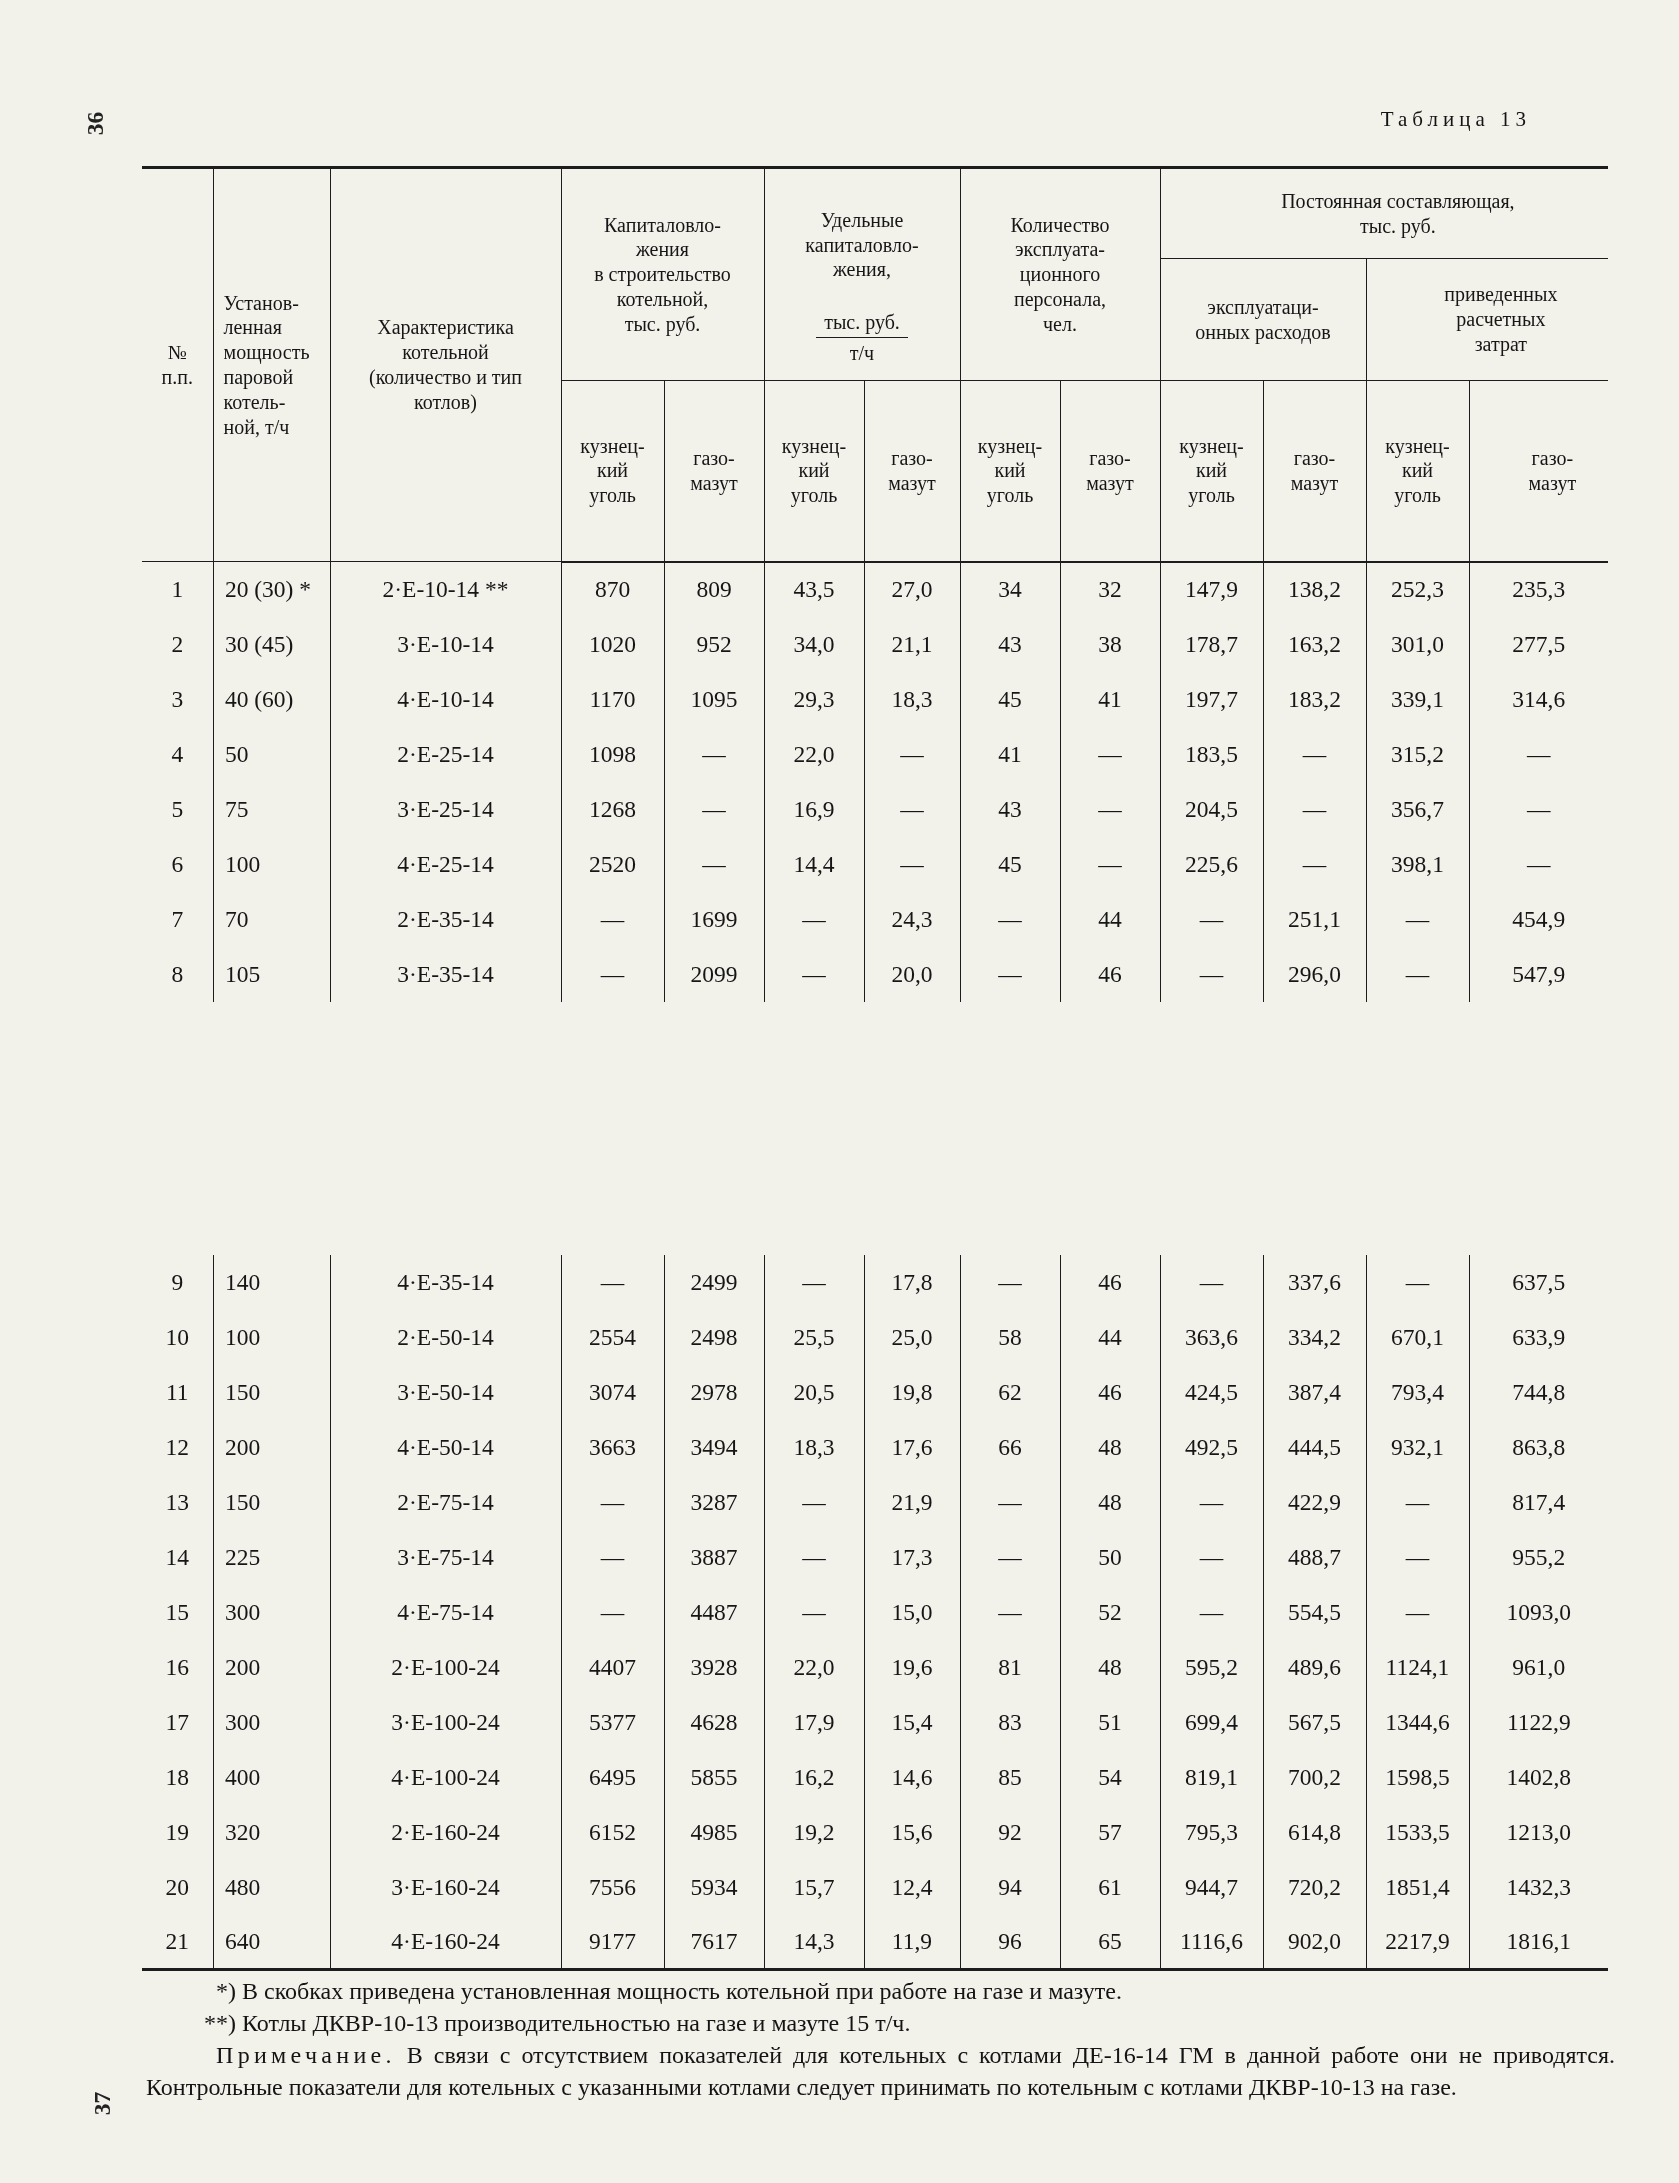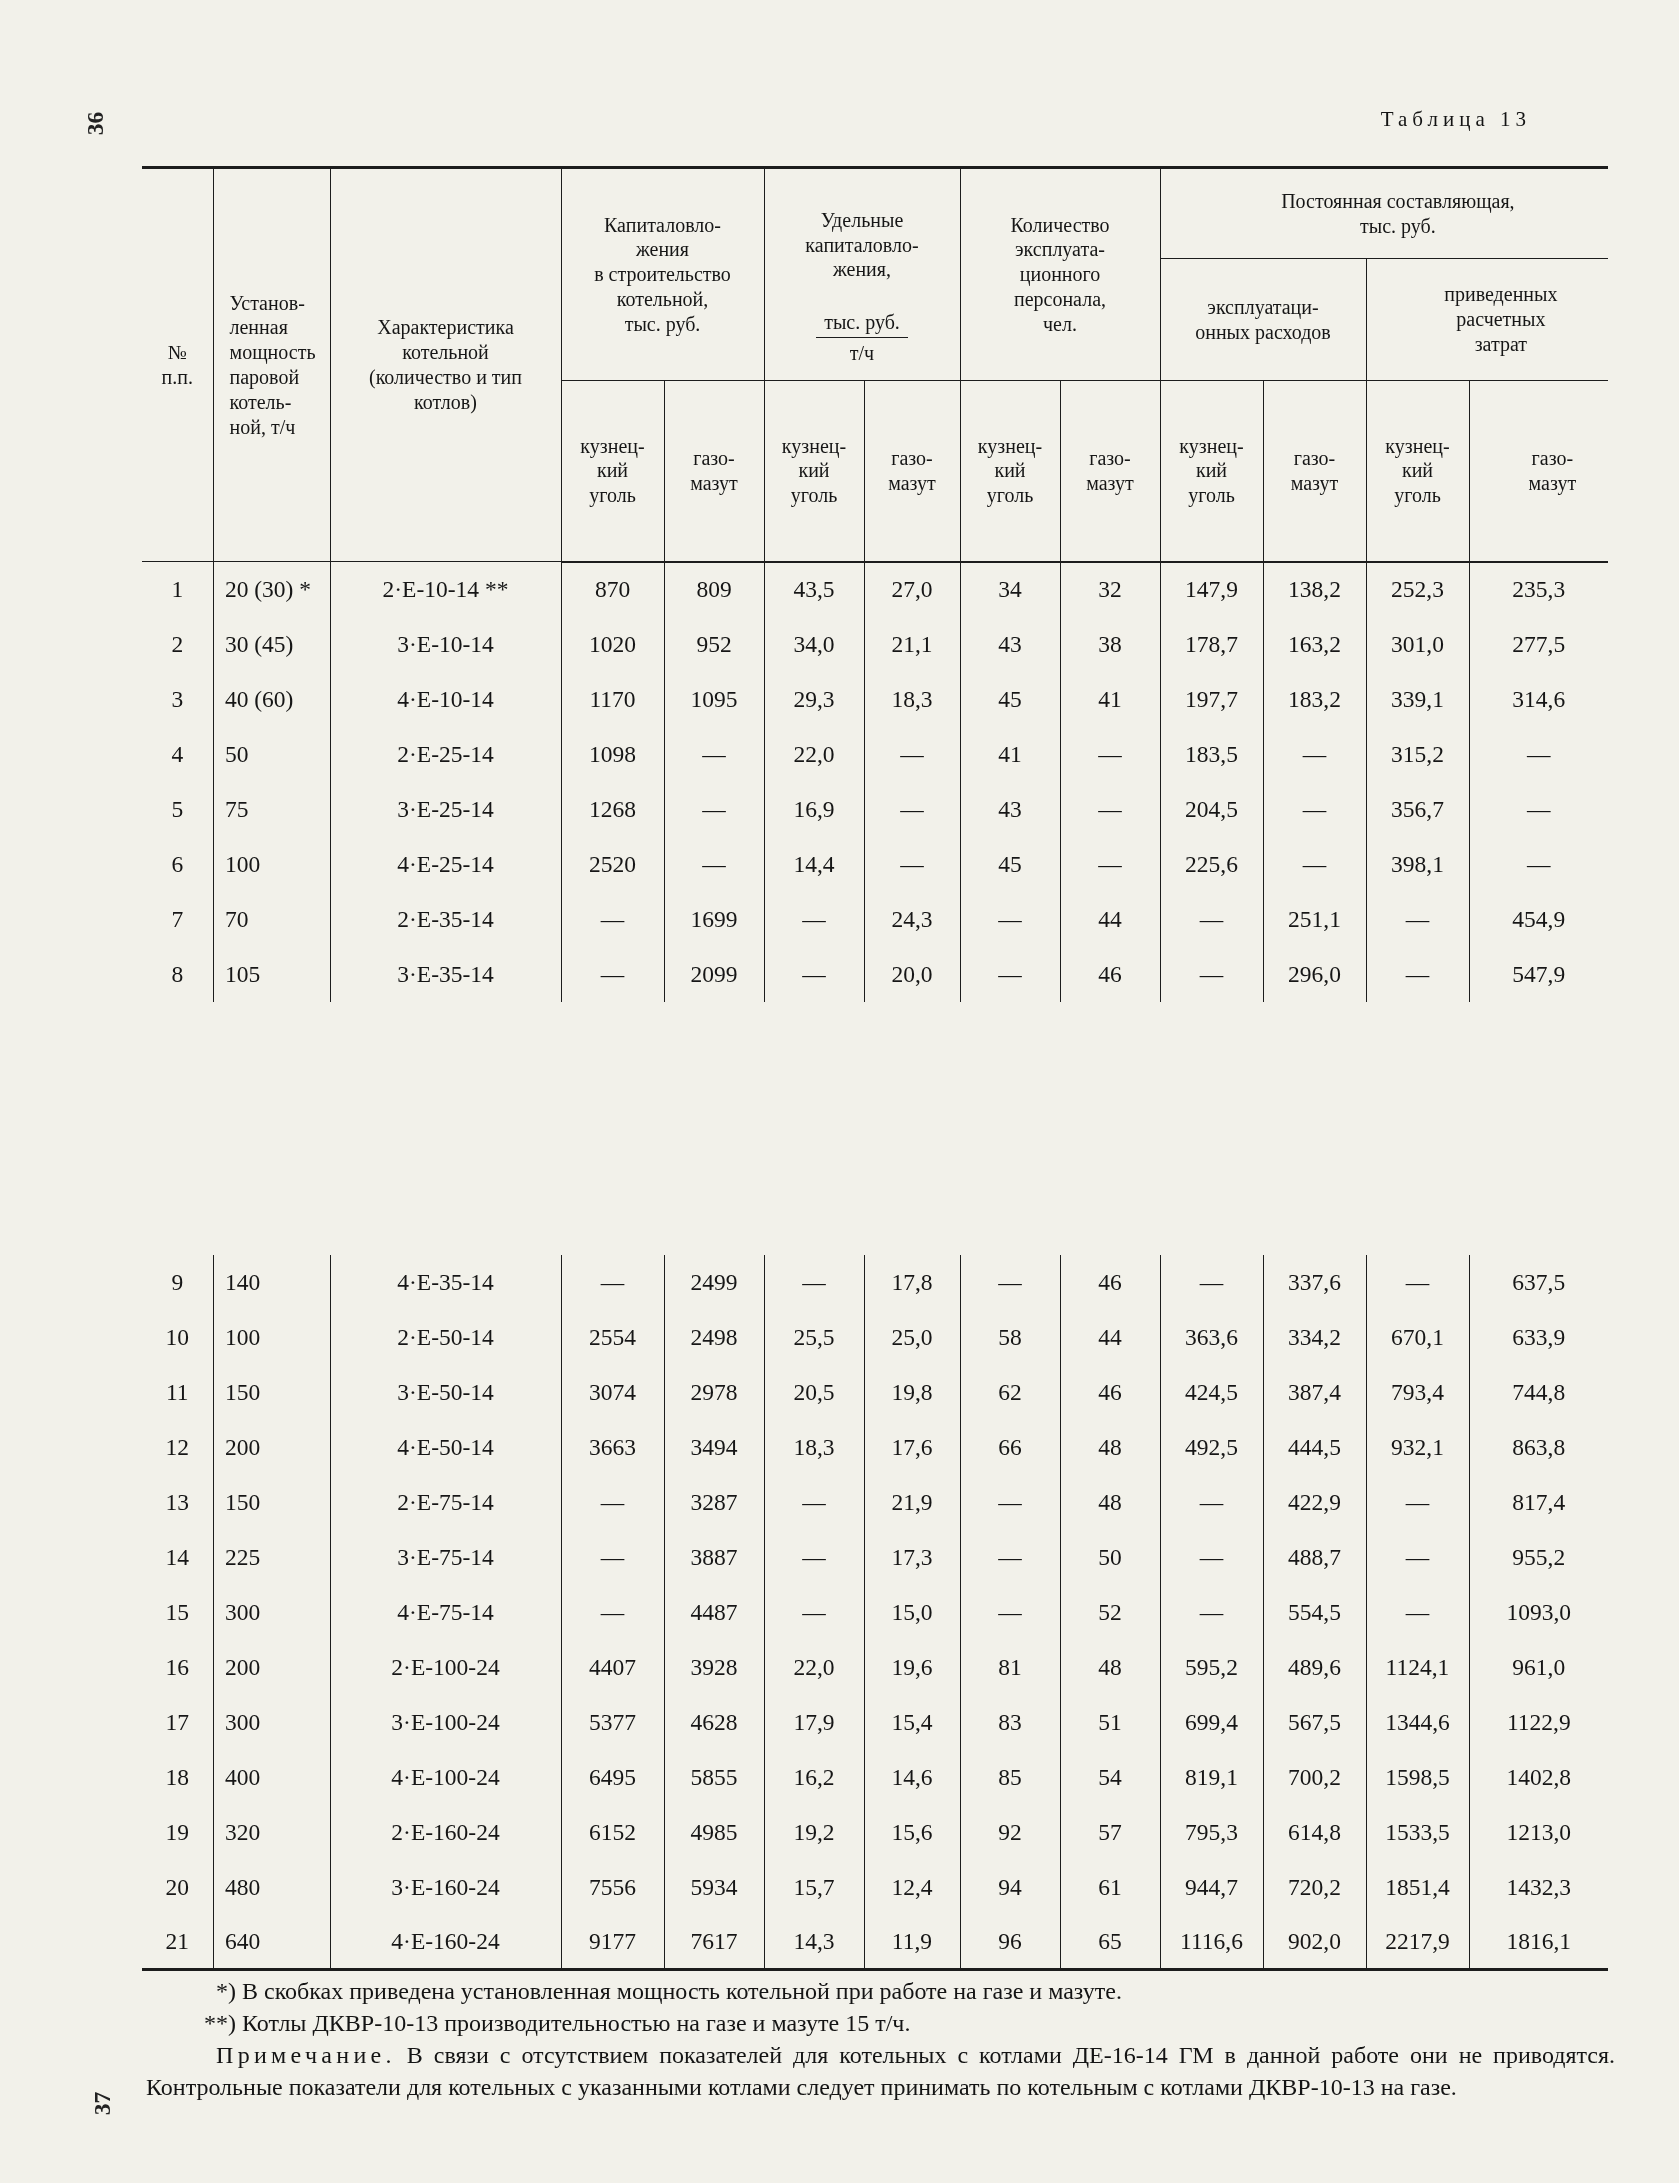--- a/index.html
+++ b/index.html
@@ -59,21 +59,21 @@
     font-size: 20px;
     line-height: 1.24;
     white-space: pre-line;
     padding: 4.3px 2.8px;
   }
   thead tr.rowC th { border-bottom: 2.8px solid #1d1d1d; }
   tr.rowA { height: 91px; }
   tr.rowB { height: 122px; }
   tr.rowC { height: 181px; }
 
-  th.left { text-align: left; padding-left: 16px; }
+  th.left { text-align: left; padding-left: 10px; }
   .no-l { border-left: none !important; }
   .no-r { border-right: none !important; padding-left: 30px; }
 
   tbody td {
     border-left: 1.4px solid #1d1d1d;
     border-right: 1.4px solid #1d1d1d;
     text-align: center;
     font-size: 23.5px;
     height: 55px;
     vertical-align: middle;

